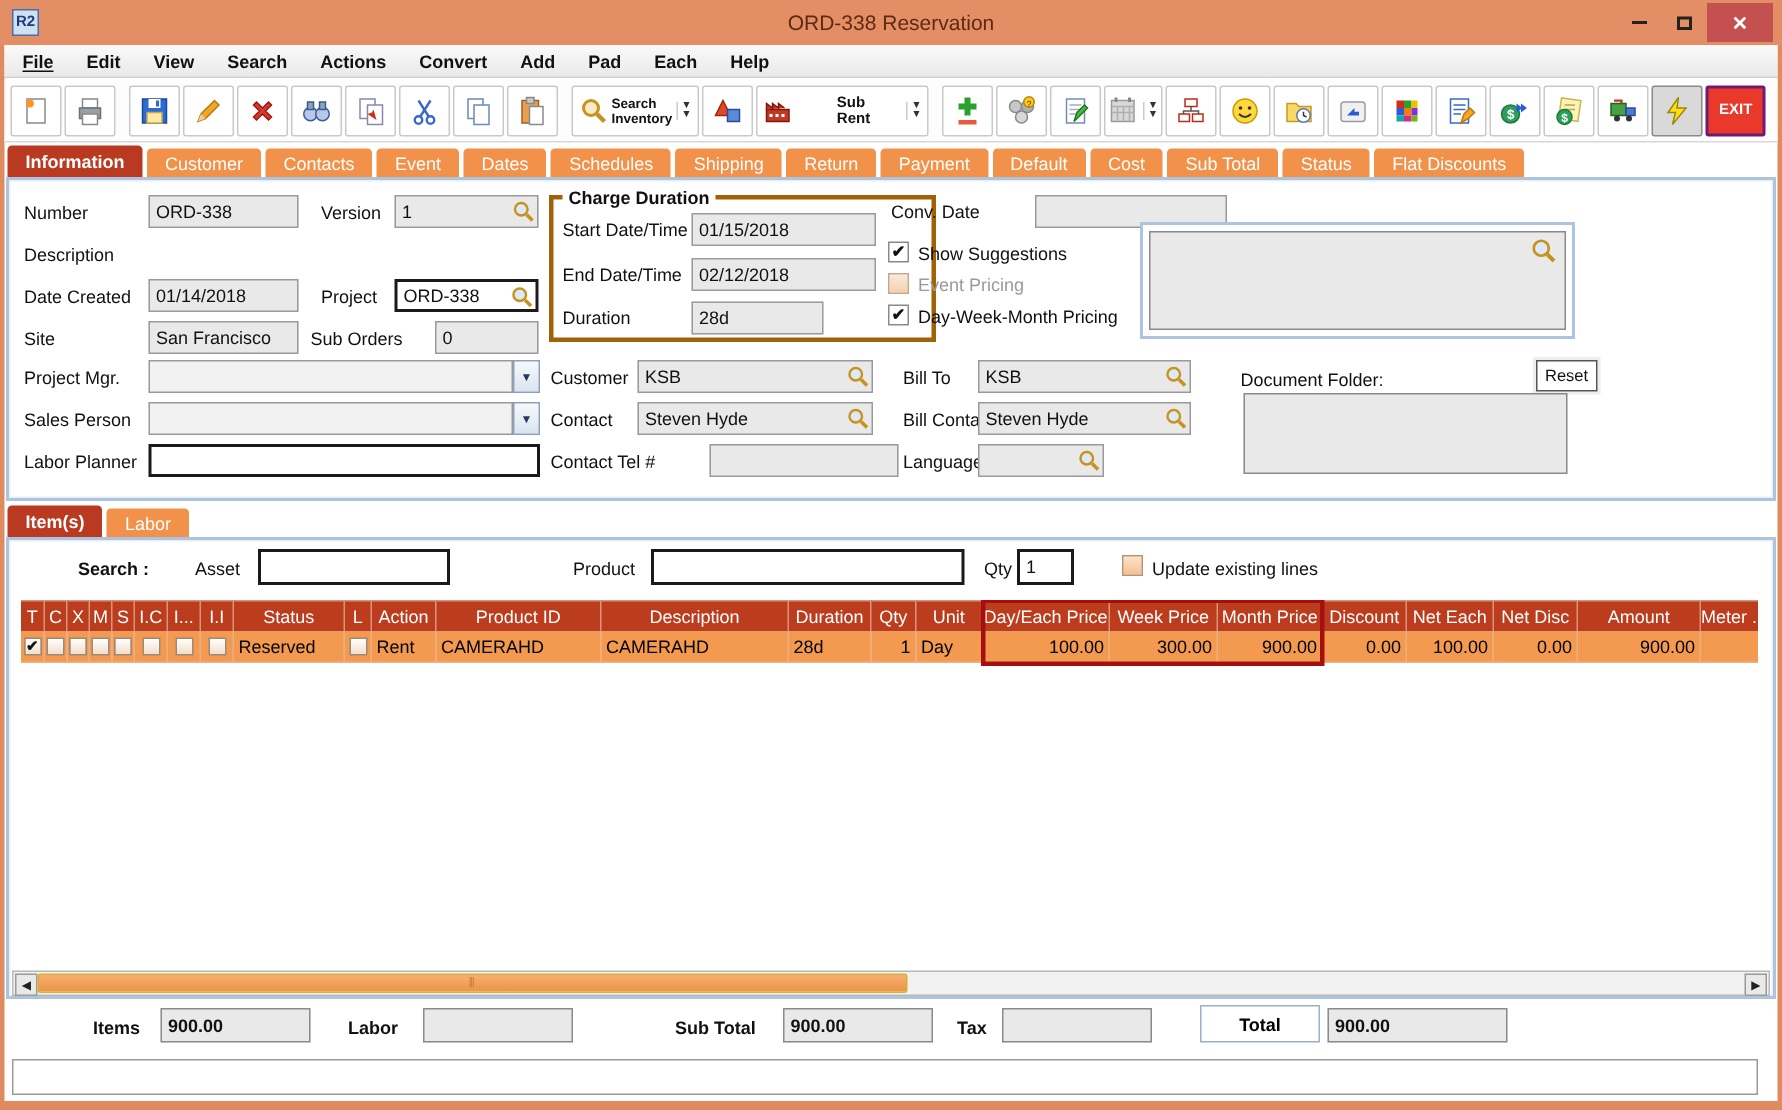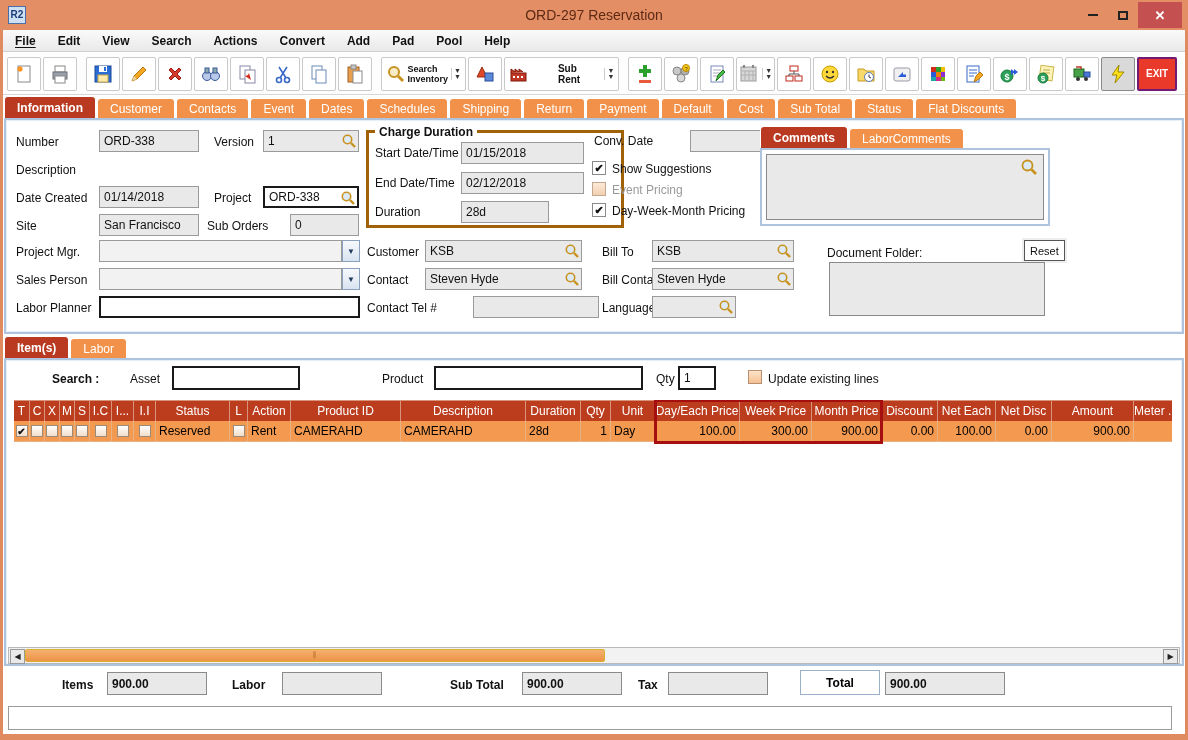--- a/index.html
+++ b/index.html
@@ -86,21 +86,21 @@
   svg{display:block;}
 </style>
 </head>
 <body>
 
 <div class="win">
   <div class="body-bg"></div>
 
   <div class="titlebar">
     <div class="appicon">R2</div>
-    <div class="title">ORD-297 Reservation</div>
+    <div class="title">ORD-338 Reservation</div>
     <div class="winbtns">
       <div class="wb">
           <span class="minbar"></span>
         </div>
       <div class="wb">
           <span class="maxbox"></span>
         </div>
       <div class="wb close">
           <span>✕</span>
         </div>
@@ -109,21 +109,21 @@
 
   <div class="menubar" id="menubar">
       <span class="mitem">File</span>
       <span class="mitem">Edit</span>
       <span class="mitem">View</span>
       <span class="mitem">Search</span>
       <span class="mitem">Actions</span>
       <span class="mitem">Convert</span>
       <span class="mitem">Add</span>
       <span class="mitem">Pad</span>
-      <span class="mitem">Pool</span>
+      <span class="mitem">Each</span>
       <span class="mitem">Help</span>
     </div>
 
   <div class="toolbar">
     <div class="tb">
         <svg width="20" height="20">
           <rect x="4" y="2" width="12" height="16" fill="#fff" stroke="#8a8a8a"></rect>
           <circle cx="6" cy="5" r="2.6" fill="#ff9420"></circle>
         </svg>
       </div>
@@ -422,24 +422,20 @@
     <span class="lbl" style="left:588px;top:14px;">Conv. Date</span>
     <div class="fld" style="left:684px;top:10px;width:128px;"></div>
 
     <span class="cb" style="left:586px;top:41px;">✔</span>
     <span class="lbl" style="left:606px;top:42px;">Show Suggestions</span>
     <span class="cb dis" style="left:586px;top:62px;"></span>
     <span class="lbl dis" style="left:606px;top:63px;">Event Pricing</span>
     <span class="cb" style="left:586px;top:83px;">✔</span>
     <span class="lbl" style="left:606px;top:84px;">Day-Week-Month Pricing</span>
 
-    <div class="tabrow" id="comment-tabs" style="left:754px;top:7px;height:21px;">
-        <span class="tab active">Comments</span>
-        <span class="tab">LaborComments</span>
-      </div>
     <div class="commentsbox" style="left:754px;top:28px;width:290px;height:78px;">
       <div class="commentsarea"></div>
       <span style="position:absolute;right:10px;top:8px;">
           <svg width="18" height="18">
             <circle cx="7.5" cy="7.5" r="5" fill="#dceaf8" stroke="#c8921e" stroke-width="1.8"></circle>
             <path d="M11.5 11.5 L16 16" stroke="#c8921e" stroke-width="2.6"></path>
           </svg>
         </span>
     </div>
 

